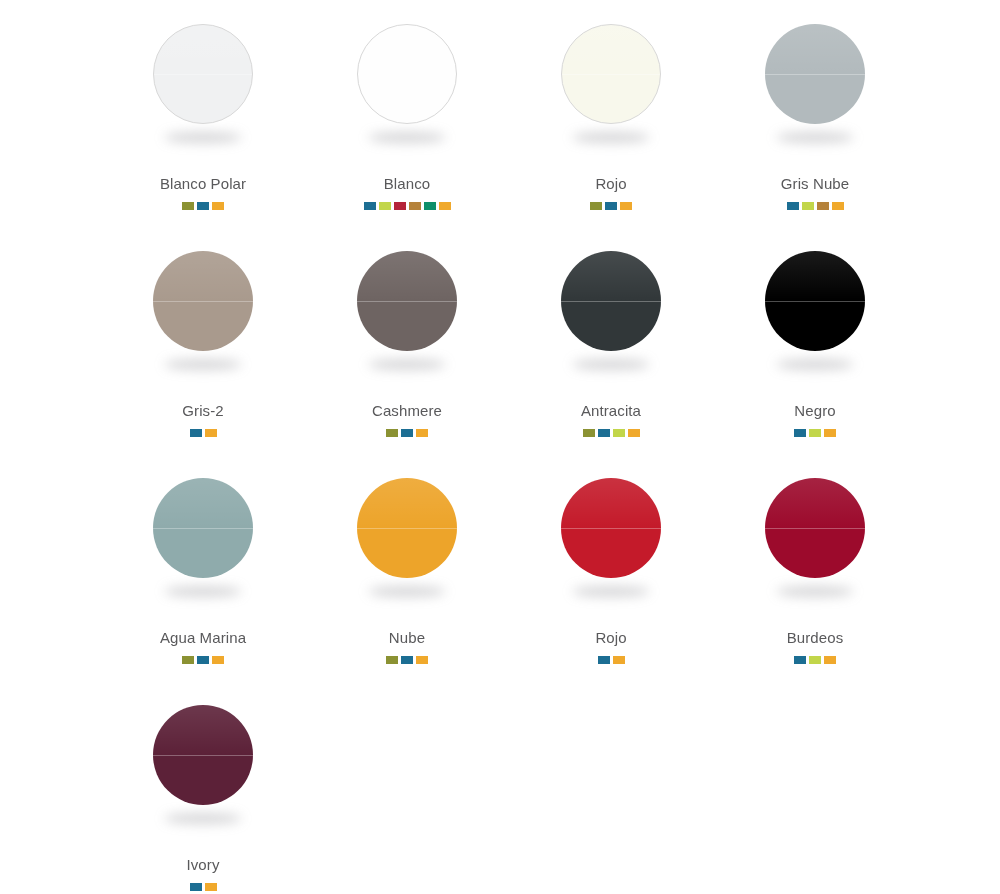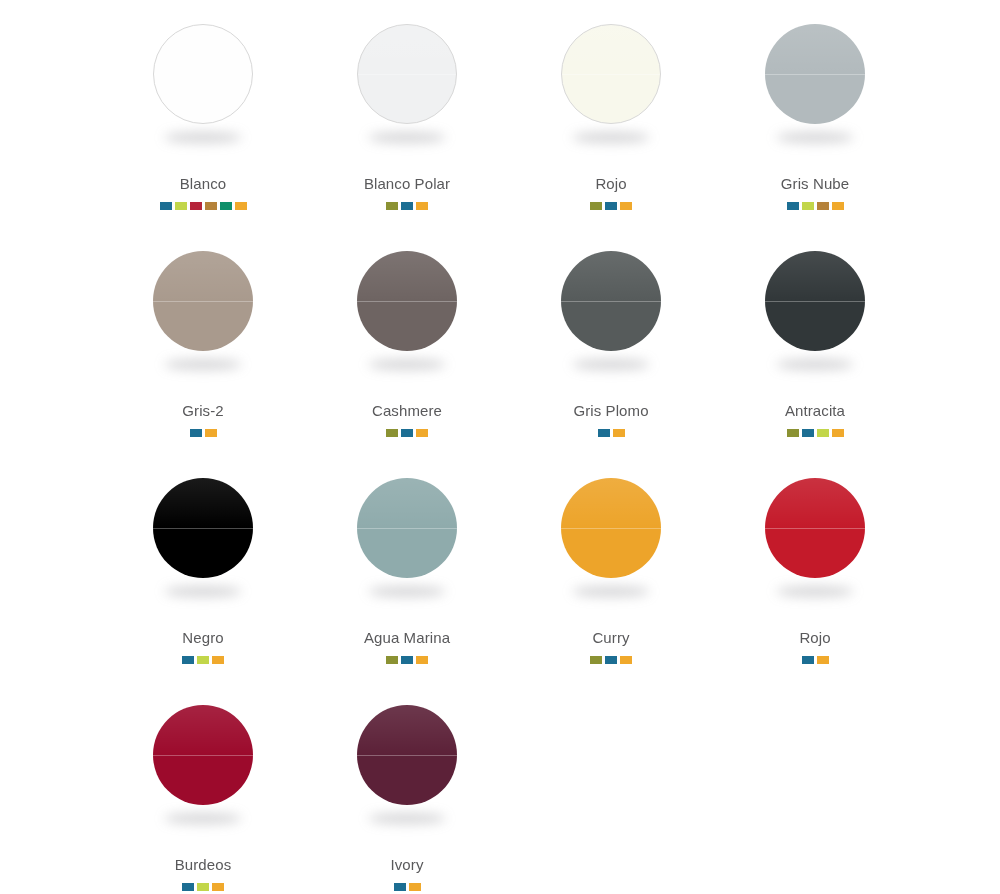--- a/index.html
+++ b/index.html
@@ -96,53 +96,53 @@
     display: block;
   }
 </style>
 </head>
 <body>
 
 <div class="palette-grid">
     <div class="swatch-cell">
       <div class="disc-wrap">
         <div class="disc-shadow"></div>
+        <div class="disc outlined" style="background: rgb(240, 241, 242);">
+          <div class="gloss"></div>
+          <div class="seam"></div>
+        </div>
+      </div>
+      <div class="swatch-label">Blanco Polar</div>
+      <div class="chip-row">
+        <span class="chip" style="background: rgb(139, 146, 51);"></span>
+        <span class="chip" style="background: rgb(28, 110, 147);"></span>
+        <span class="chip" style="background: rgb(240, 169, 44);"></span>
+      </div>
+    </div>
+    <div class="swatch-cell">
+      <div class="disc-wrap">
+        <div class="disc-shadow"></div>
         <div class="disc outlined" style="background: rgb(254, 254, 254);">
           <div class="gloss"></div>
           <div class="seam"></div>
         </div>
       </div>
       <div class="swatch-label">Blanco</div>
       <div class="chip-row">
         <span class="chip" style="background: rgb(28, 110, 147);"></span>
         <span class="chip" style="background: rgb(194, 214, 74);"></span>
         <span class="chip" style="background: rgb(181, 36, 58);"></span>
         <span class="chip" style="background: rgb(181, 130, 58);"></span>
         <span class="chip" style="background: rgb(14, 143, 106);"></span>
         <span class="chip" style="background: rgb(240, 169, 44);"></span>
       </div>
     </div>
     <div class="swatch-cell">
       <div class="disc-wrap">
         <div class="disc-shadow"></div>
-        <div class="disc outlined" style="background: rgb(240, 241, 242);">
-          <div class="gloss"></div>
-          <div class="seam"></div>
-        </div>
-      </div>
-      <div class="swatch-label">Blanco Polar</div>
-      <div class="chip-row">
-        <span class="chip" style="background: rgb(139, 146, 51);"></span>
-        <span class="chip" style="background: rgb(28, 110, 147);"></span>
-        <span class="chip" style="background: rgb(240, 169, 44);"></span>
-      </div>
-    </div>
-    <div class="swatch-cell">
-      <div class="disc-wrap">
-        <div class="disc-shadow"></div>
         <div class="disc outlined" style="background: rgb(248, 248, 236);">
           <div class="gloss"></div>
           <div class="seam"></div>
         </div>
       </div>
       <div class="swatch-label">Rojo</div>
       <div class="chip-row">
         <span class="chip" style="background: rgb(139, 146, 51);"></span>
         <span class="chip" style="background: rgb(28, 110, 147);"></span>
         <span class="chip" style="background: rgb(240, 169, 44);"></span>
@@ -189,34 +189,20 @@
       <div class="swatch-label">Cashmere</div>
       <div class="chip-row">
         <span class="chip" style="background: rgb(139, 146, 51);"></span>
         <span class="chip" style="background: rgb(28, 110, 147);"></span>
         <span class="chip" style="background: rgb(240, 169, 44);"></span>
       </div>
     </div>
     <div class="swatch-cell">
       <div class="disc-wrap">
         <div class="disc-shadow"></div>
-        <div class="disc" style="background: rgb(86, 91, 91);">
-          <div class="gloss"></div>
-          <div class="seam"></div>
-        </div>
-      </div>
-      <div class="swatch-label">Gris Plomo</div>
-      <div class="chip-row">
-        <span class="chip" style="background: rgb(28, 110, 147);"></span>
-        <span class="chip" style="background: rgb(240, 169, 44);"></span>
-      </div>
-    </div>
-    <div class="swatch-cell">
-      <div class="disc-wrap">
-        <div class="disc-shadow"></div>
         <div class="disc" style="background: rgb(49, 55, 57);">
           <div class="gloss"></div>
           <div class="seam"></div>
         </div>
       </div>
       <div class="swatch-label">Antracita</div>
       <div class="chip-row">
         <span class="chip" style="background: rgb(139, 146, 51);"></span>
         <span class="chip" style="background: rgb(28, 110, 147);"></span>
         <span class="chip" style="background: rgb(194, 214, 74);"></span>
@@ -254,21 +240,21 @@
       </div>
     </div>
     <div class="swatch-cell">
       <div class="disc-wrap">
         <div class="disc-shadow"></div>
         <div class="disc" style="background: rgb(237, 164, 42);">
           <div class="gloss"></div>
           <div class="seam"></div>
         </div>
       </div>
-      <div class="swatch-label">Curry</div>
+      <div class="swatch-label">Nube</div>
       <div class="chip-row">
         <span class="chip" style="background: rgb(139, 146, 51);"></span>
         <span class="chip" style="background: rgb(28, 110, 147);"></span>
         <span class="chip" style="background: rgb(240, 169, 44);"></span>
       </div>
     </div>
     <div class="swatch-cell">
       <div class="disc-wrap">
         <div class="disc-shadow"></div>
         <div class="disc" style="background: rgb(196, 26, 42);">

